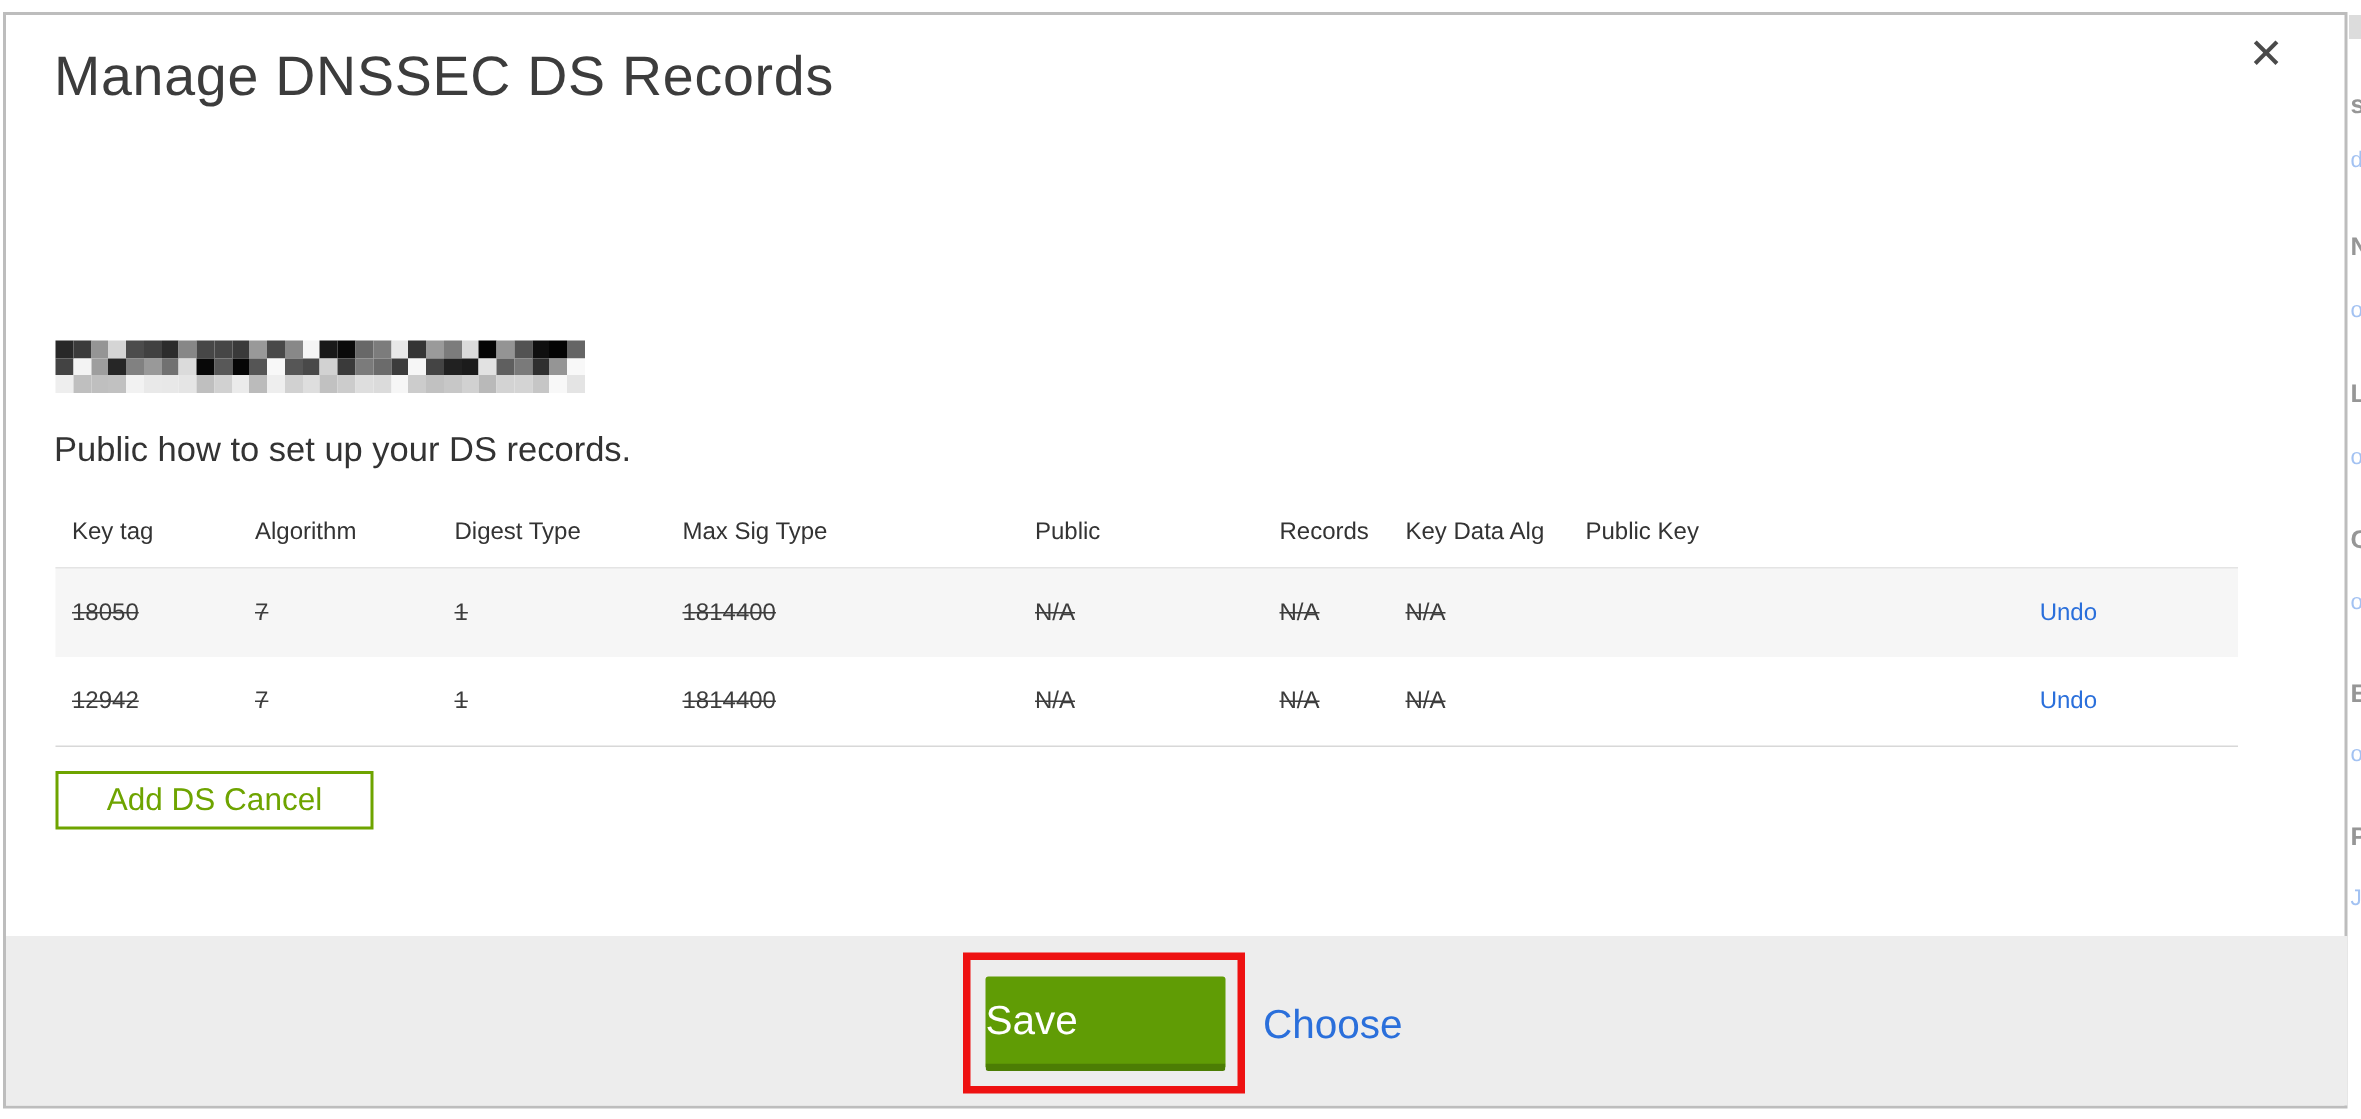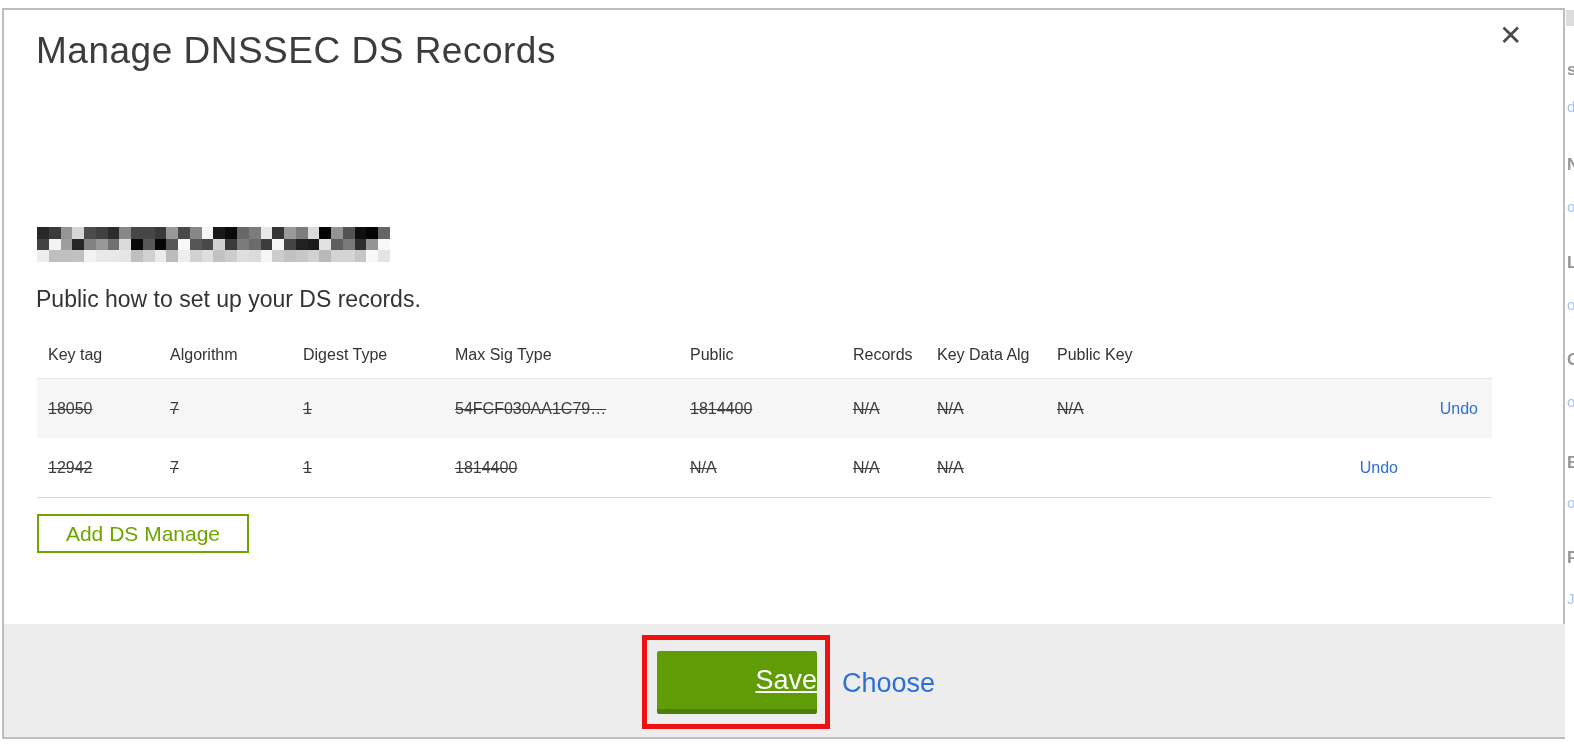--- a/index.html
+++ b/index.html
@@ -46,21 +46,21 @@
   .add-btn { position:absolute; left:37px; top:514px; width:212px; height:39px;
              background:#ffffff; border:2px solid #6ea400; color:#6ea400;
              font-size:21px; text-align:center; line-height:35px; cursor:pointer; }
 
   
   .footer { position:absolute; left:4px; top:624px; width:1561px; height:113px; background:#ededed; }
   .annotation { position:absolute; left:642px; top:635px; width:188px; height:94px;
                 border:5px solid #ee1111; pointer-events:none; }
   .save-btn { position:absolute; left:657px; top:651px; width:160px; height:63px;
               background:#609c05; border:none; border-bottom:5px solid #4c7d04; border-radius:2px;
-              color:#ffffff; font-size:27px; text-align:right; line-height:58px; cursor:pointer;text-decoration:underline; }
+              color:#ffffff; font-size:27px; text-align:left; line-height:58px; cursor:pointer; }
   .cancel-link { position:absolute; left:842px; top:668px; font-size:27px; color:#2a6fdb; cursor:pointer; }
 </style>
 </head>
 <body>
 
 <div class="bg-strip">
   <span class="block" style="top:2px"></span>
 <span class="frag" style="top: 52px;">s</span>
     <span class="frag blue" style="top: 90px;">d</span>
     <span class="frag" style="top: 147px;">N</span>
@@ -185,21 +185,20 @@
       <div>Records</div>
       <div>Key Data Alg</div>
       <div>Public Key</div>
       <div></div>
     </div>
   <div id="table-body">
       <div class="trow tbody-row alt">
         <div class="struck">18050</div>
         <div class="struck">7</div>
         <div class="struck">1</div>
-        <div class="struck">54FCF030AA1C79…</div>
         <div class="struck">1814400</div>
         <div class="struck">N/A</div>
         <div class="struck">N/A</div>
         <div class="struck">N/A</div>
         <div></div>
         <div class="undo">Undo</div>
       </div>
       <div class="trow tbody-row">
         <div class="struck">12942</div>
         <div class="struck">7</div>
@@ -208,18 +207,18 @@
         <div class="struck">N/A</div>
         <div class="struck">N/A</div>
         <div class="struck">N/A</div>
         <div></div>
         <div class="undo">Undo</div>
       </div>
     </div>
 </div>
 <div class="table-bottom"></div>
 
-<button class="add-btn">Add DS Manage</button>
+<button class="add-btn">Add DS Cancel</button>
 
 <div class="footer"></div>
 <button class="save-btn">Save</button>
 <a class="cancel-link">Choose</a>
 <div class="annotation"></div>
 
 </body></html>

